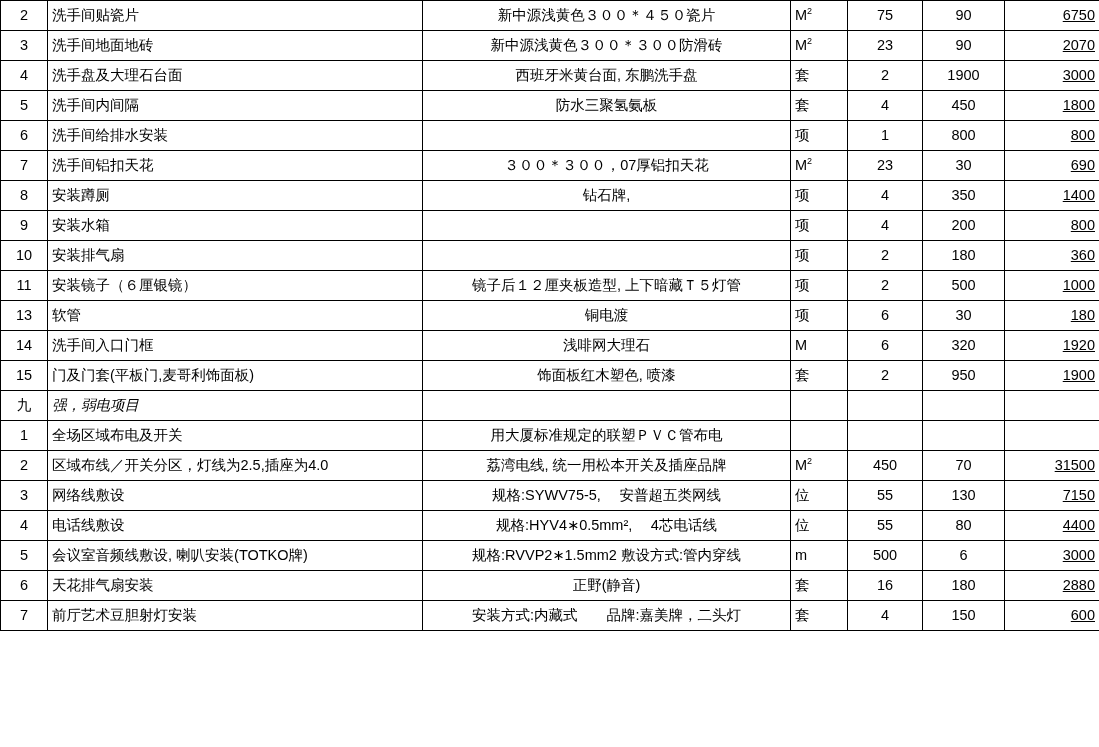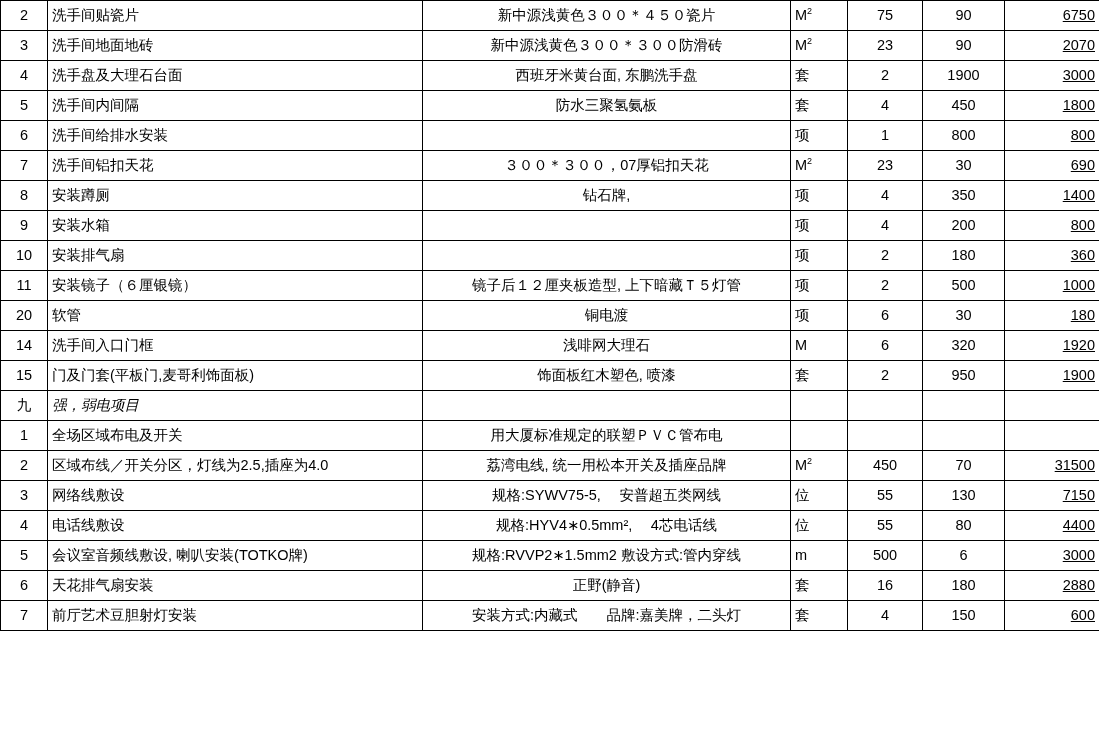--- a/index.html
+++ b/index.html
@@ -160,21 +160,21 @@
     <tr class="row">
       <td class="no">11</td>
       <td class="name">安装镜子（６厘银镜）</td>
       <td class="spec">镜子后１２厘夹板造型, 上下暗藏Ｔ５灯管</td>
       <td class="unit"><span>项</span><sup></sup></td>
       <td class="qty">2</td>
       <td class="price">500</td>
       <td class="total">1000</td>
     </tr>
     <tr class="row">
-      <td class="no">20</td>
+      <td class="no">13</td>
       <td class="name">软管</td>
       <td class="spec">铜电渡</td>
       <td class="unit"><span>项</span><sup></sup></td>
       <td class="qty">6</td>
       <td class="price">30</td>
       <td class="total">180</td>
     </tr>
     <tr class="row">
       <td class="no">14</td>
       <td class="name">洗手间入口门框</td>

